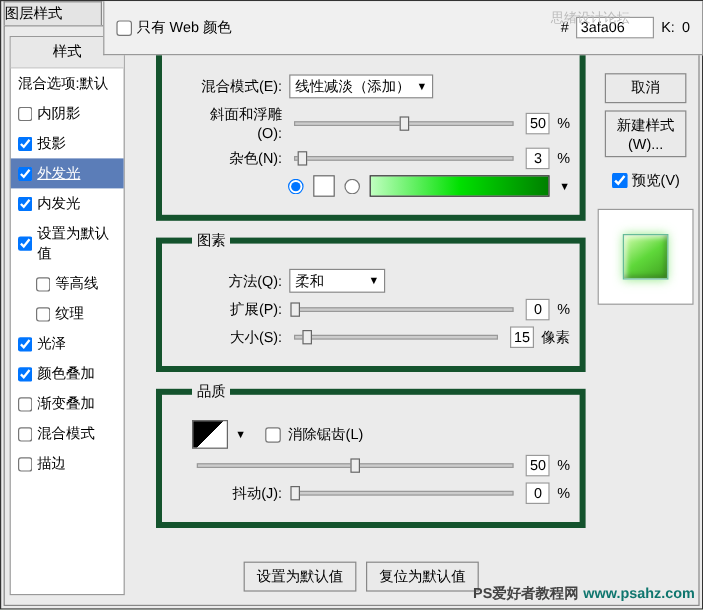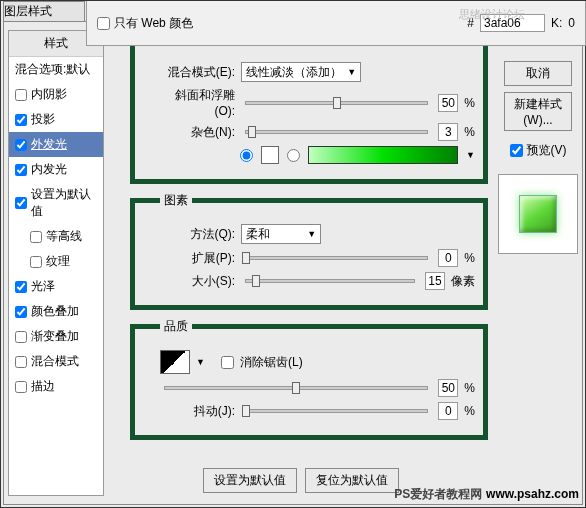--- a/index.html
+++ b/index.html
@@ -39,21 +39,21 @@
 .btn { background: #eaeaea; border: 1px solid #888; padding: 3px 10px; }
 .btn-row { display: flex; justify-content: center; gap: 8px; margin-top: 20px; }
 
 .rightcol { width: 100px; padding: 8px 4px; display: flex; flex-direction: column; gap: 6px; align-items: center; }
 .rbtn { width: 68px; background: #eaeaea; border: 1px solid #888; padding: 3px 2px; text-align: center; }
 .preview-box { width: 80px; height: 80px; background: #fff; border: 1px solid #999; margin-top: 4px; display: flex; align-items: center; justify-content: center; }
 .green-cube { width: 38px; height: 38px; background: linear-gradient(145deg,#d4ffb0,#5fd83a,#3fa020); border: 1px solid #6b9; box-shadow: inset -2px -2px 4px rgba(0,0,0,.25), inset 2px 2px 4px rgba(255,255,255,.7), 0 0 8px rgba(80,220,60,.6); }
 
 .watermark1 { position: absolute; top: 6px; right: 60px; color: #bbb; font-size: 11px; z-index: 6; }
 .watermark2 { position: absolute; bottom: 4px; right: 6px; color: #444; font-size: 14px; font-weight: bold; z-index: 6; }
-.watermark2 .url { color: #000000; }
+.watermark2 .url { color: #0f766e; }
 </style>
 </head>
 <body>
 
 <div class="window">
 
   <div class="tab">图层样式</div>
 
   <div class="top-overlay">
     <input type="checkbox" class="cb" style="">

